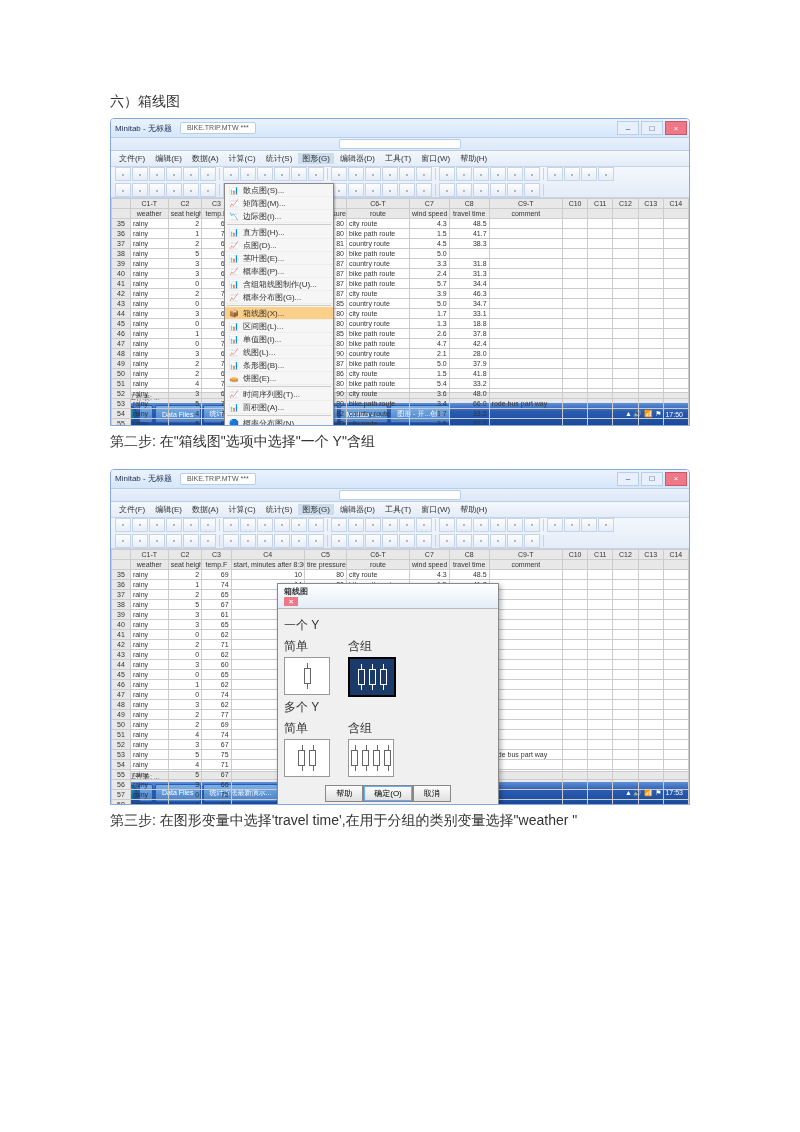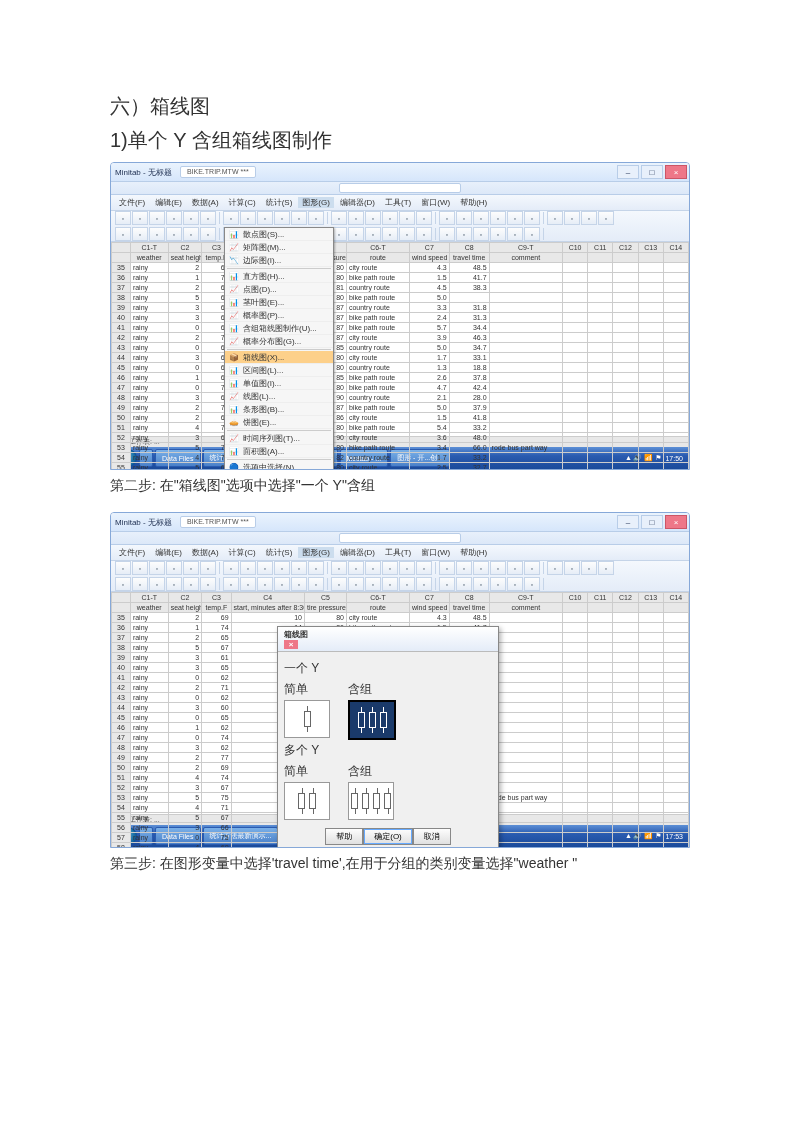--- a/index.html
+++ b/index.html
@@ -6,21 +6,21 @@
     margin: 0;
     padding: 0;
     background: #fff;
     font-family: "Microsoft YaHei", "SimSun", Arial, sans-serif;
     width: 800px;
   }
   .page {
     padding: 90px 110px 40px 110px;
   }
   .heading-line {
-    font-size: 20px;
+    font-size: 14px;
     color: #333;
     margin-bottom: 2px;
     line-height: 1.6;
   }
   .screenshot {
     margin: 6px 0 2px 0;
     border: 1px solid #86a8d8;
     border-radius: 4px 4px 0 0;
     overflow: hidden;
   }
@@ -248,21 +248,20 @@
     margin: 4px 0 16px 0;
     line-height: 1.6;
   }
   .status { height: 10px; background: #e8e8e8; border-top: 1px solid #ccc; font-size: 7px; padding-left: 4px; color: #555; display: flex; align-items: center; }
 </style>
 </head>
 <body>
 
 <div class="page">
   <div class="heading-line">六）箱线图</div>
-  <div class="heading-line">1)单个 Y 含组箱线图制作</div>
 
   <div class="screenshot">
     <div class="titlebar">
       <span>Minitab - 无标题</span>
       <span class="doc">BIKE.TRIP.MTW ***</span>
       <div class="winbtns">
         <div class="winbtn">–</div>
         <div class="winbtn">□</div>
         <div class="winbtn close">×</div>
       </div>
@@ -419,21 +418,21 @@
             <span class="dd-icon">📈</span>
             <span>时间序列图(T)...</span>
           </div>
           <div class="dd-item">
             <span class="dd-icon">📊</span>
             <span>面积图(A)...</span>
           </div>
           <div class="dd-sep"></div>
           <div class="dd-item">
             <span class="dd-icon">🔵</span>
-            <span>选项中选择(N)...</span>
+            <span>概率分布图(N)...</span>
           </div>
         </div>
       <table class="sheet">
         <colgroup>
             <col style="width: 18px;">
             <col style="width: 36px;">
             <col style="width: 32px;">
             <col style="width: 28px;">
             <col style="width: 70px;">
             <col style="width: 40px;">

